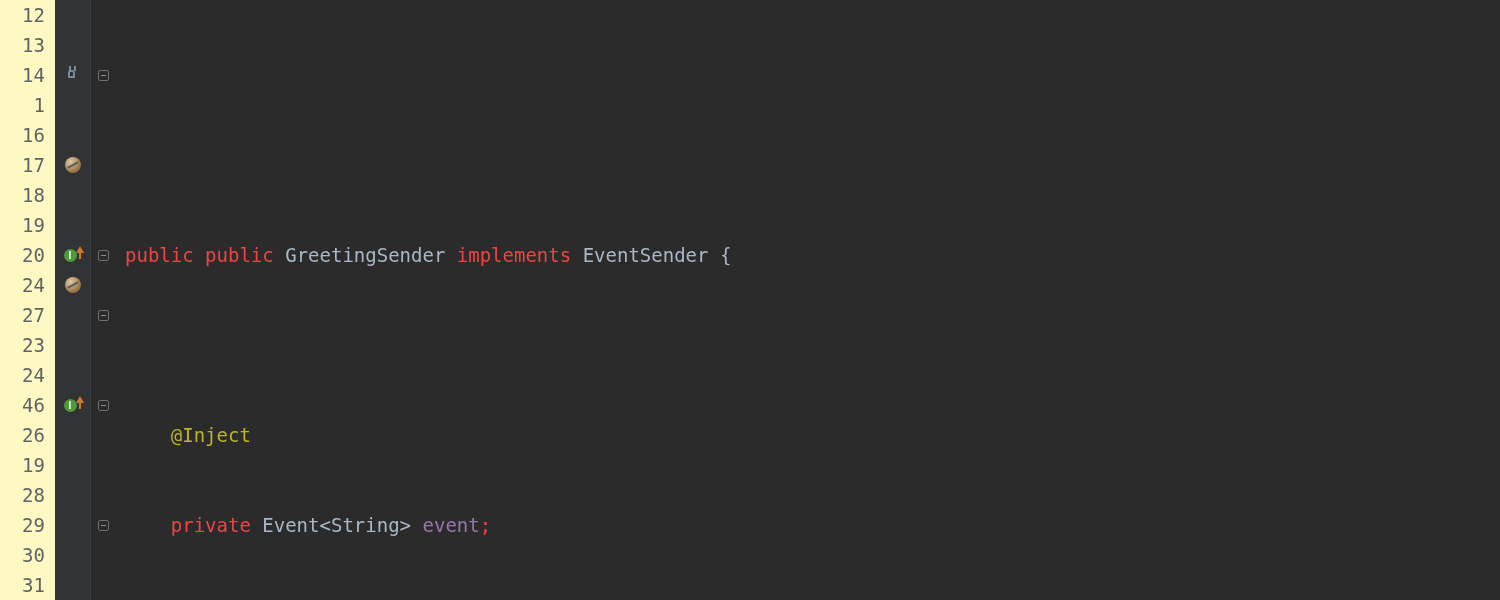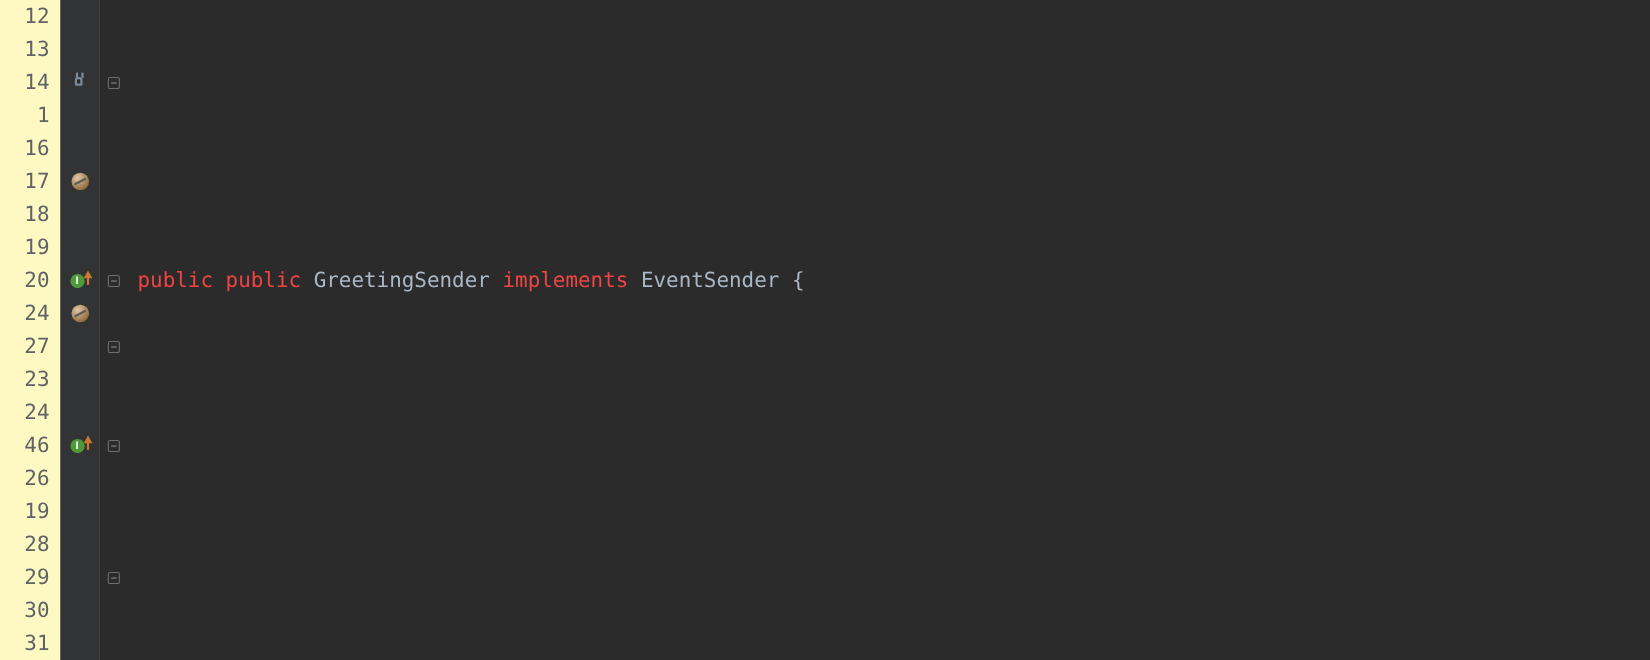--- a/index.html
+++ b/index.html
@@ -234,20 +234,22 @@
       </div>
     <div class="cell"></div>
     <div class="cell"></div>
   </div>
 
   <div class="code-col">
     <div class="row"></div>
     <div class="row"></div>
     <div class="row"><span class="kw">public</span> <span class="kw">public</span> <span>GreetingSender</span> <span class="kw">implements</span> <span>EventSender</span><span> {</span></div>
     <div class="row"></div>
+    <div class="row">    <span class="anno">@Inject</span></div>
+    <div class="row">    <span class="kw">private</span> <span>Event</span><span>&lt;</span><span>String</span><span>&gt;</span> <span class="field">event</span><span class="kw">;</span></div>
     
     
     
     
     
     
     
     
     
     

